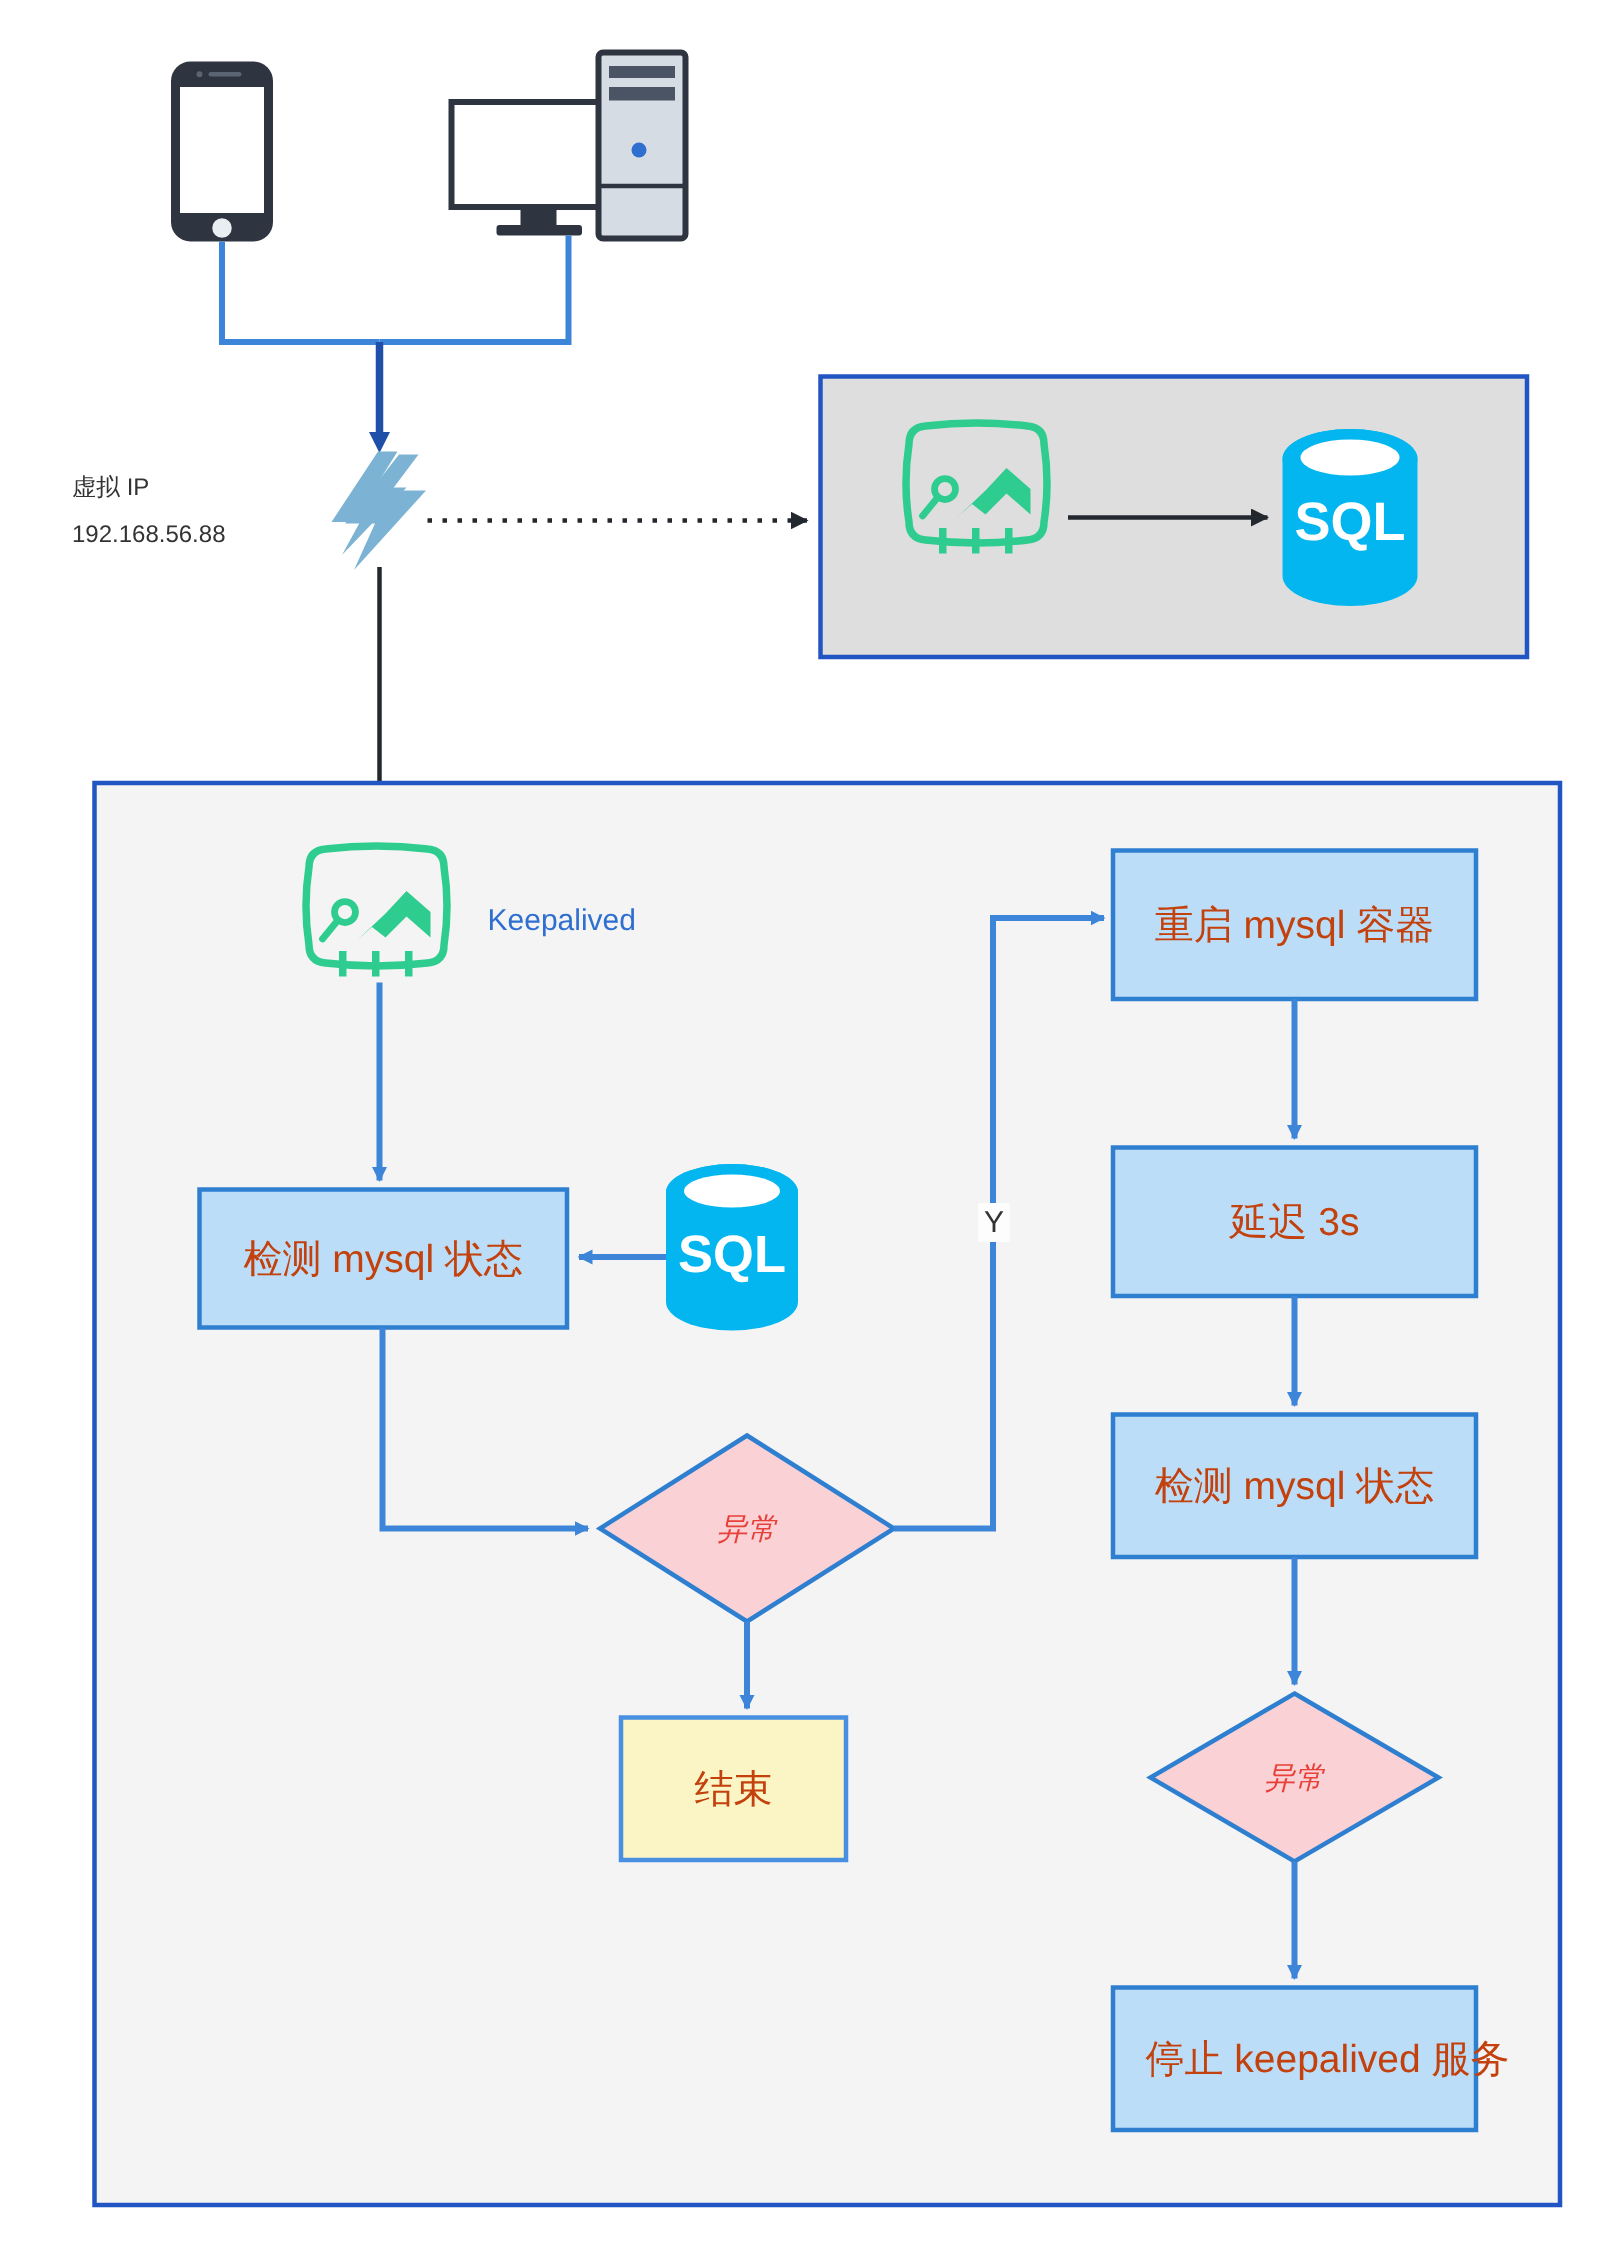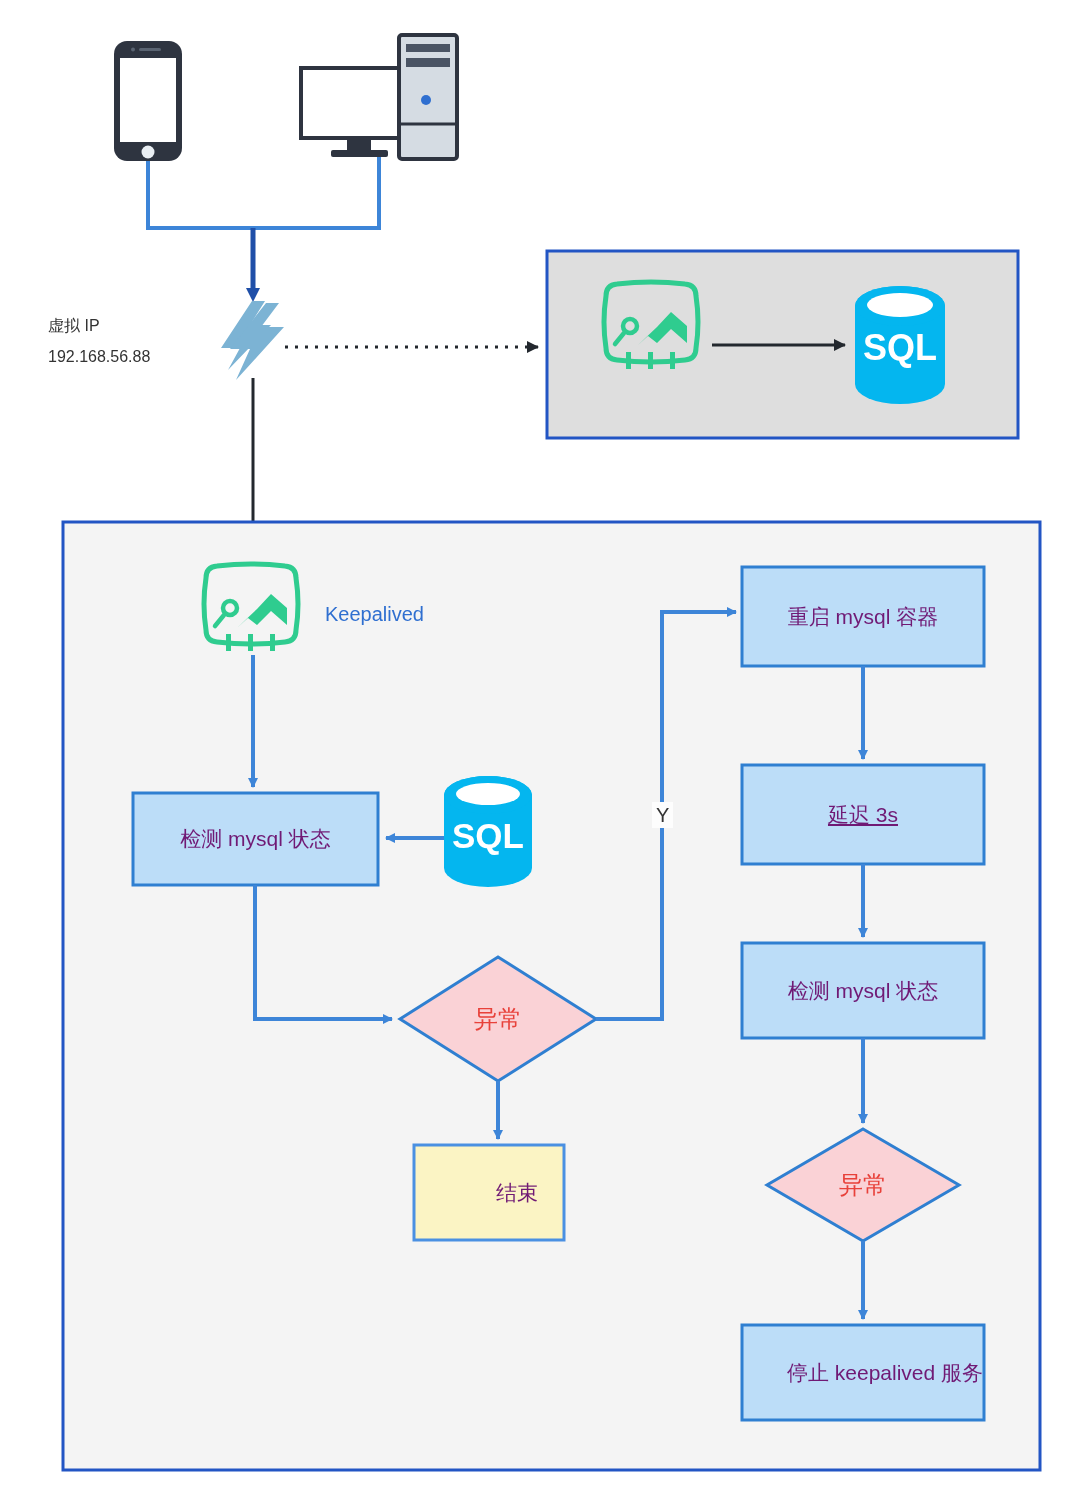--- a/index.html
+++ b/index.html
@@ -10,22 +10,22 @@
   svg#scene{position:absolute;left:0;top:0;width:1080px;height:1500px;}
   .lbl{position:absolute;white-space:nowrap;}
 
   .vip-text{left:48px;top:310px;width:230px;
             font-size:16px;line-height:31px;color:#333333;font-weight:400;}
   .keepalived-text{left:325px;top:603px;font-size:20px;color:#2f6fd0;font-weight:400;}
   .ylabel{left:652px;top:802px;font-size:20px;color:#333;background:#fdfdfd;
           padding:2px 4px;line-height:22px;}
 
   .nodetext{position:absolute;display:flex;align-items:center;justify-content:center;
-            font-size:21px;color:#701a75;text-align:center;pointer-events:none;}
-  .diamondtext{color:#e8413a;font-size:24px;}
+            font-size:26px;color:#c2410c;text-align:center;pointer-events:none;}
+  .diamondtext{color:#e8413a;font-size:20px;font-style:italic;}
 </style>
 </head>
 <body>
 
 <div id="stage">
 
 <svg id="scene" viewBox="0 0 1080 1500">
   <defs>
     <marker id="arrowBlue" markerWidth="12" markerHeight="12" refX="9" refY="5" orient="auto" markerUnits="userSpaceOnUse">
       <path d="M0,0 L10,5 L0,10 z" fill="#3d85d8"></path>
@@ -154,25 +154,25 @@
 </div>
 
 <div class="lbl keepalived-text">Keepalived</div>
 
 <div class="lbl ylabel">Y</div>
 
 <div class="nodetext" style="left:133px;top:793px;width:245px;height:92px;">检测 mysql 状态</div>
 
 <div class="nodetext diamondtext" style="left:400px;top:957px;width:196px;height:124px;">异常</div>
 
-<div class="nodetext" style="left:414px;top:1145px;width:150px;height:95px;padding-left:28px;">结束</div>
+<div class="nodetext" style="left:414px;top:1145px;width:150px;height:95px;">结束</div>
 
 <div class="nodetext" style="left:742px;top:567px;width:242px;height:99px;">重启 mysql 容器</div>
 
-<div class="nodetext" style="left:742px;top:765px;width:242px;height:99px;text-decoration:underline;">延迟 3s</div>
+<div class="nodetext" style="left:742px;top:765px;width:242px;height:99px;">延迟 3s</div>
 
 <div class="nodetext" style="left:742px;top:943px;width:242px;height:95px;">检测 mysql 状态</div>
 
 <div class="nodetext diamondtext" style="left:767px;top:1129px;width:192px;height:112px;">异常</div>
 
 <div class="nodetext" style="left:742px;top:1325px;width:286px;height:95px;">停止 keepalived 服务</div>
 
 </div>
 
 </body></html>

